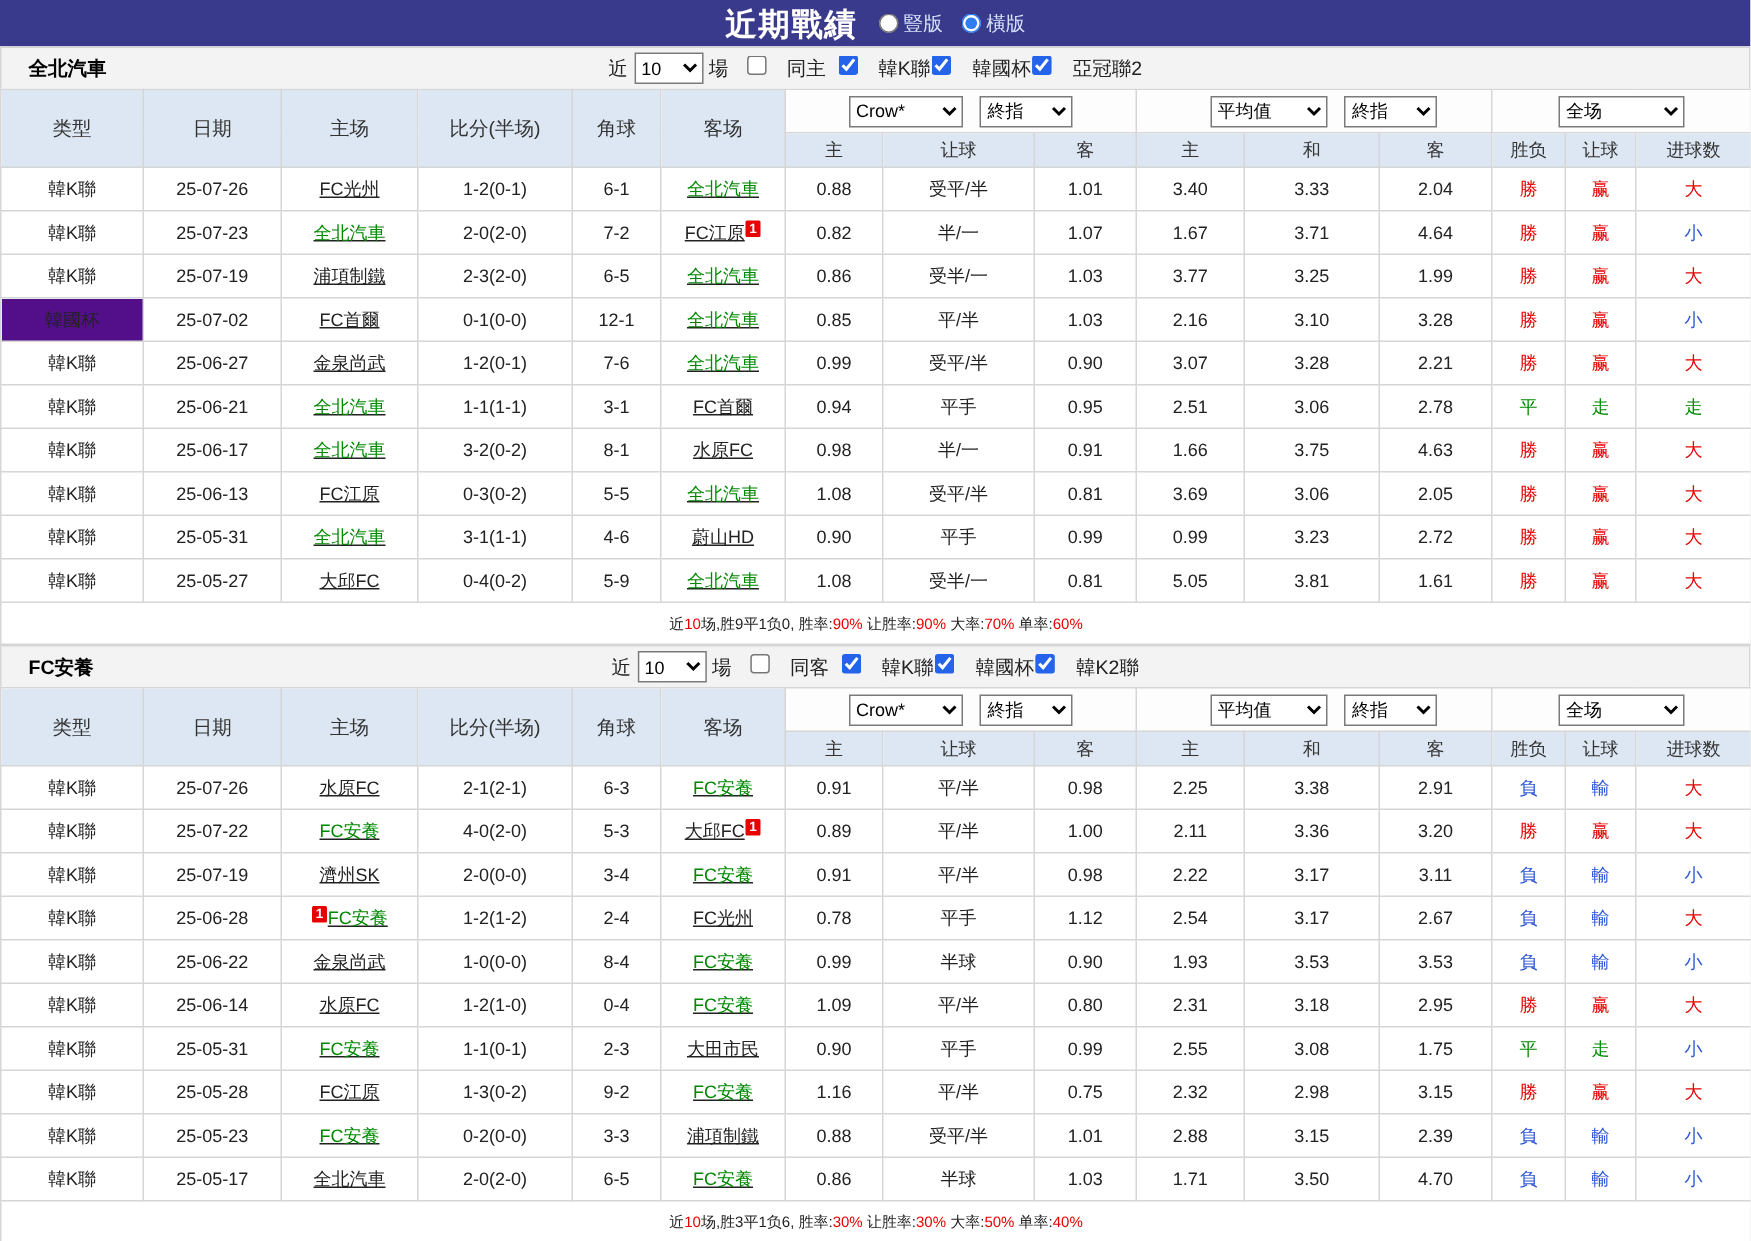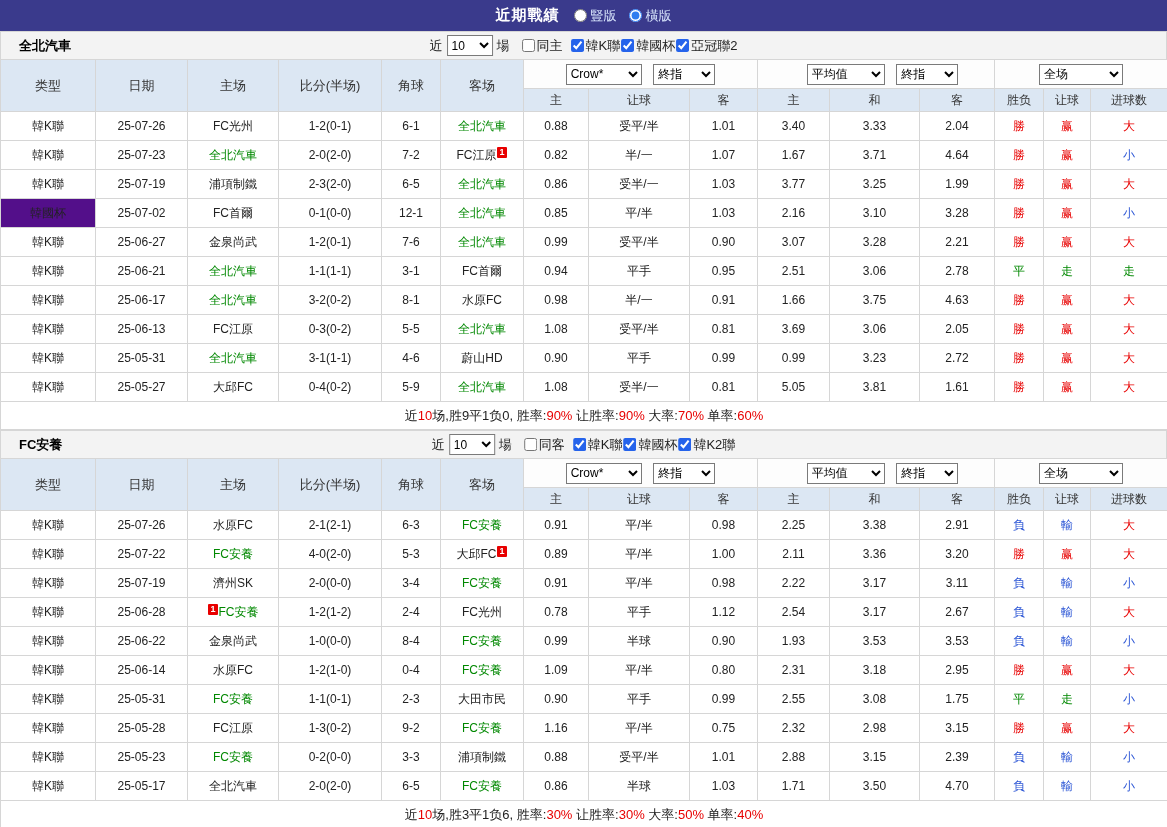--- a/index.html
+++ b/index.html
@@ -8,37 +8,37 @@
   body {
     width:1167px; background:#fff;
     font-family:"Liberation Sans","DejaVu Sans",sans-serif;
     font-size:13px; color:#222;
   }
   
   .topbar {
     height:31px; background:#3a3a8c; color:#fff;
     display:flex; align-items:center; justify-content:center; gap:14px;
   }
-  .topbar .title { font-size:15px; font-weight:bold; letter-spacing:1px; }
+  .topbar .title { font-size:21px; font-weight:bold; letter-spacing:1px; }
   .radios { display:flex; align-items:center; gap:12px; }
   .radio-label { display:flex; align-items:center; gap:4px; font-size:13px; color:#d7e4fb; cursor:pointer; }
   .radio-label input { width:13px; height:13px; accent-color:#2f7df0; margin:0; }
   
   .section-head {
     height:28px; background:#f3f3f3;
     border:1px solid #d6d6d6; border-bottom:none;
     display:flex; align-items:center; position:relative;
   }
   .section-head .team { margin-left:18px; font-weight:bold; font-size:13px; color:#000; }
   .filters {
     position:absolute; left:50%; transform:translateX(-50%);
     display:flex; align-items:center; gap:4px; white-space:nowrap;
   }
   .flabel { font-size:13px; }
-  .cbl { display:flex; align-items:center; gap:2px; cursor:pointer; font-size:13px; }
+  .cbl { display:flex; gap:14px; cursor:pointer; font-size:13px; }
   .cbl input { width:13px; height:13px; accent-color:#2563eb; margin:0; }
   .cbl.sameside { margin-left:8px; }
   .leagues { display:flex; align-items:center; gap:1px; margin-left:4px; }
   select.sel {
     font-family:inherit; font-size:12px; height:21px;
     border:1px solid #7a7a7a; background:#fff; color:#000;
   }
   select.count { width:46px; }
   select.company { width:76px; }
   select.stage { width:62px; margin-left:8px; }
@@ -53,31 +53,31 @@
   .grid thead th { background:#dce7f3; font-weight:400; color:#333; font-size:13px; }
   .grid tr.hA th { height:29px; }
   .grid tr.hB th { height:23px; font-size:12px; }
   .grid th.selcell { background:#fdfdfd; }
   .grid tbody td { height:29px; font-size:12px; background:#fff; color:#222; }
   td.lg { background:#2c68cc; color:#fff; }
   td.lg.cup { background:#530f8a; }
   td.score { color:#e80000; }
   td.odds { color:#2b3b96; }
   td.hcap { color:#444; }
-  td.teamcell { cursor:pointer; }
+  td.teamcell { cursor:pointer;text-decoration:underline; }
   span.focus { color:#008800; }
   td.res.r { color:#e80000; }
   td.res.g { color:#008800; }
   td.res.b { color:#2b55d5; }
   .card {
     display:inline-block; background:#e80000; color:#fff;
     font-size:9px; line-height:11px; padding:0 2px; margin:0 1px;
     position:relative; top:-4px; border-radius:1px; font-weight:bold;
   }
-  td.sum { height:28px; font-size:13px; background:#fff; color:#222; }
+  td.sum { height:28px; font-size:10px; background:#fff; color:#222; }
   td.sum .red { color:#e80000; }
 </style>
 </head>
 <body>
 
 <div class="topbar">
   <span class="title">近期戰績</span>
   <span class="radios">
       <label class="radio-label">
         <input type="radio" name="layout" style="">

